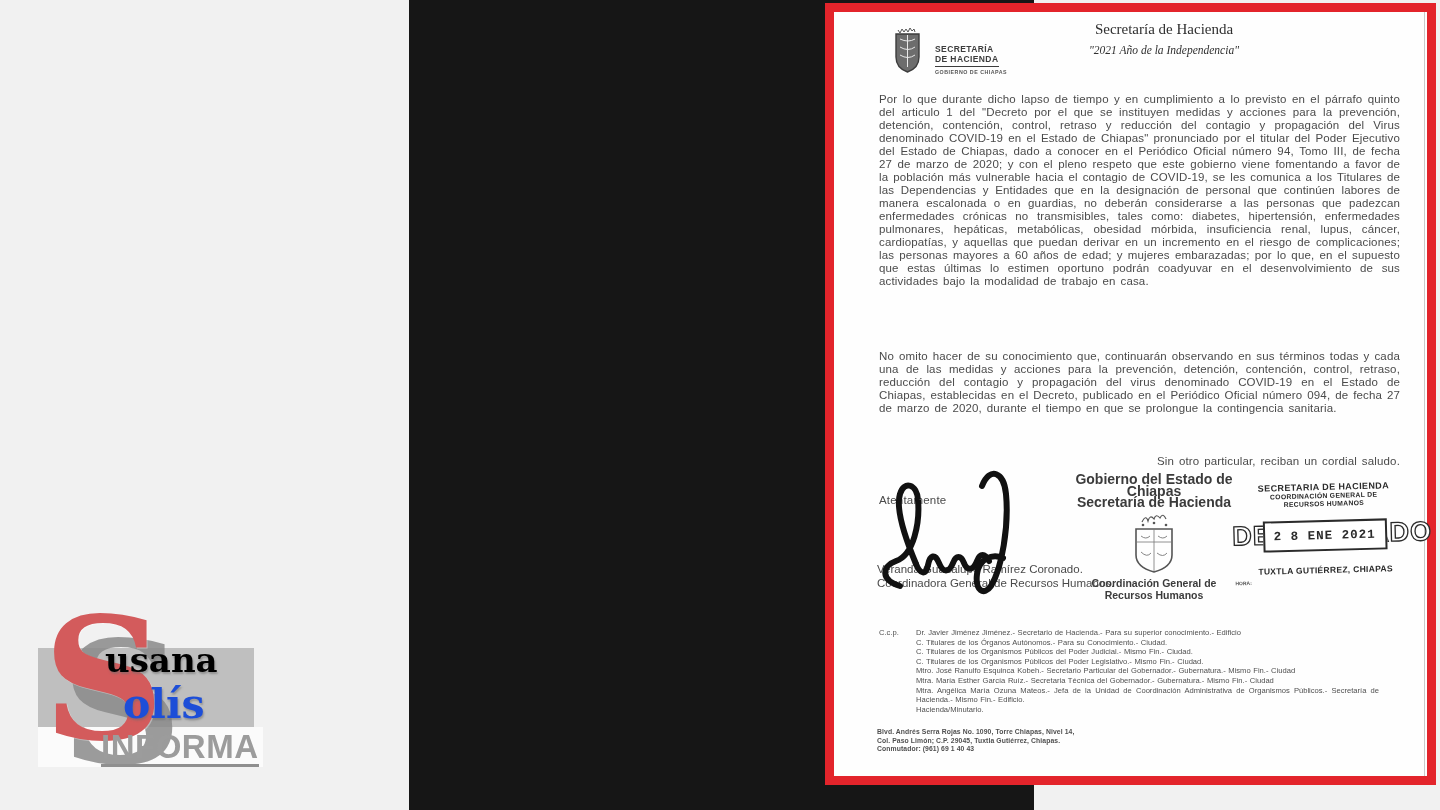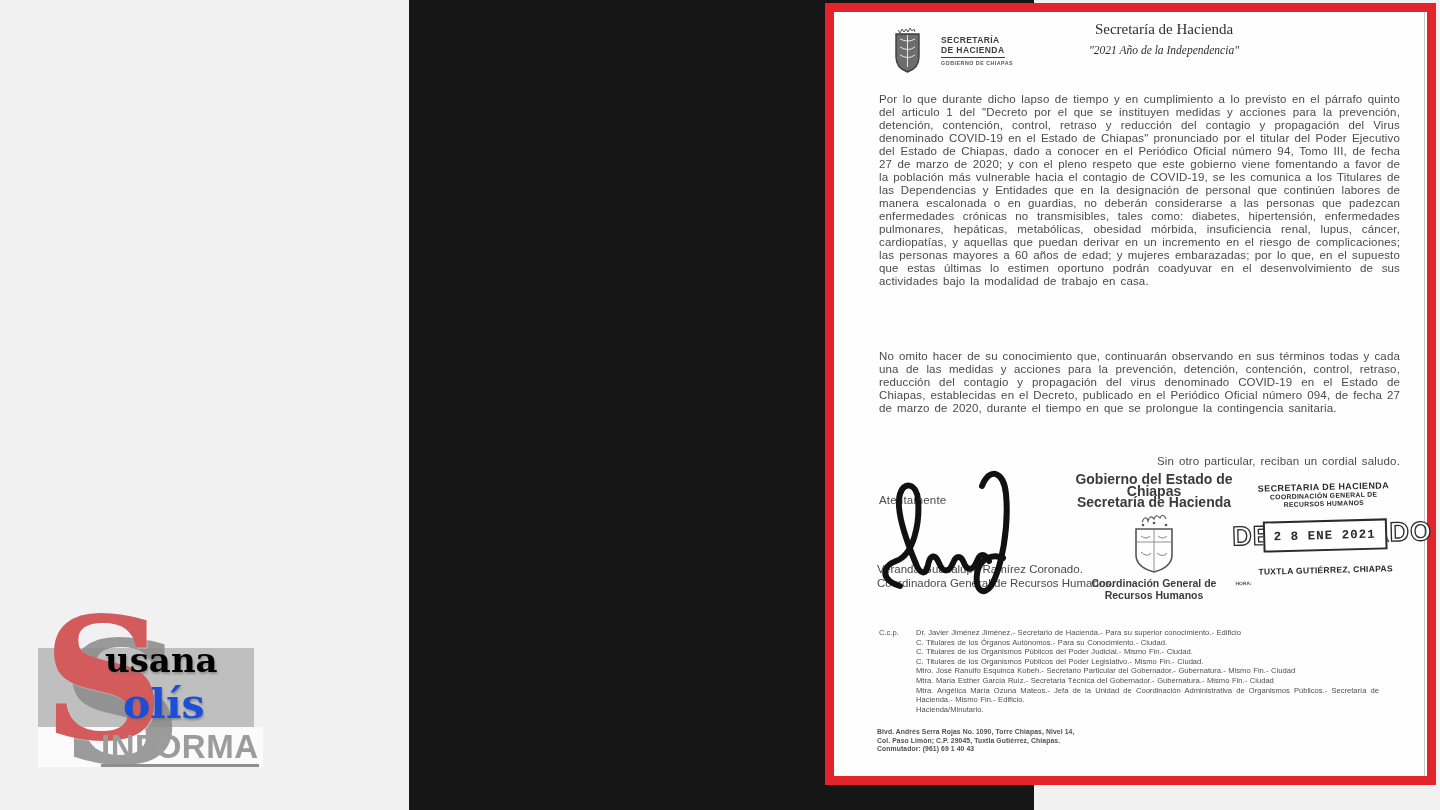--- a/index.html
+++ b/index.html
@@ -8,21 +8,21 @@
   .stage{position:relative;width:1440px;height:810px;background:#f1f1f1;}
 
   
   .frame{position:absolute;left:409px;top:0;width:625px;height:810px;background:#161616;}
   .doc{position:absolute;left:416px;top:3px;width:611px;height:782px;background:#fefefe;
        border:9px solid #e3242b;box-sizing:border-box;}
   .doc::after{content:"";position:absolute;right:2px;top:0;bottom:0;width:1px;background:#c9c9c9;}
   .abs{position:absolute;}
 
   
-  .hdr-logo{left:58px;top:15px;display:flex;align-items:flex-start;gap:18px;}
+  .hdr-logo{left:58px;top:15px;display:flex;align-items:flex-end;gap:12px;}
   .hdr-logo-text{padding-top:9px;color:#3d3d3d;}
   .hdr-logo-text .l1{font-size:8.5px;font-weight:bold;letter-spacing:.4px;line-height:9.5px;}
   .hdr-logo-text .rule{height:1px;background:#3d3d3d;margin:2px 0 2px 0;width:64px;}
   .hdr-logo-text .l3{font-size:5.3px;font-weight:bold;letter-spacing:.5px;color:#555;}
   .hdr-center{left:150px;top:8px;width:360px;text-align:center;color:#2f2f2f;
               font-family:"Liberation Serif",serif;}
   .hdr-center .h1{font-size:15px;line-height:18px;}
   .hdr-center .h2{font-size:15px;line-height:18px;}
   .hdr-center .motto{font-size:11.5px;font-style:italic;margin-top:6px;}
 

